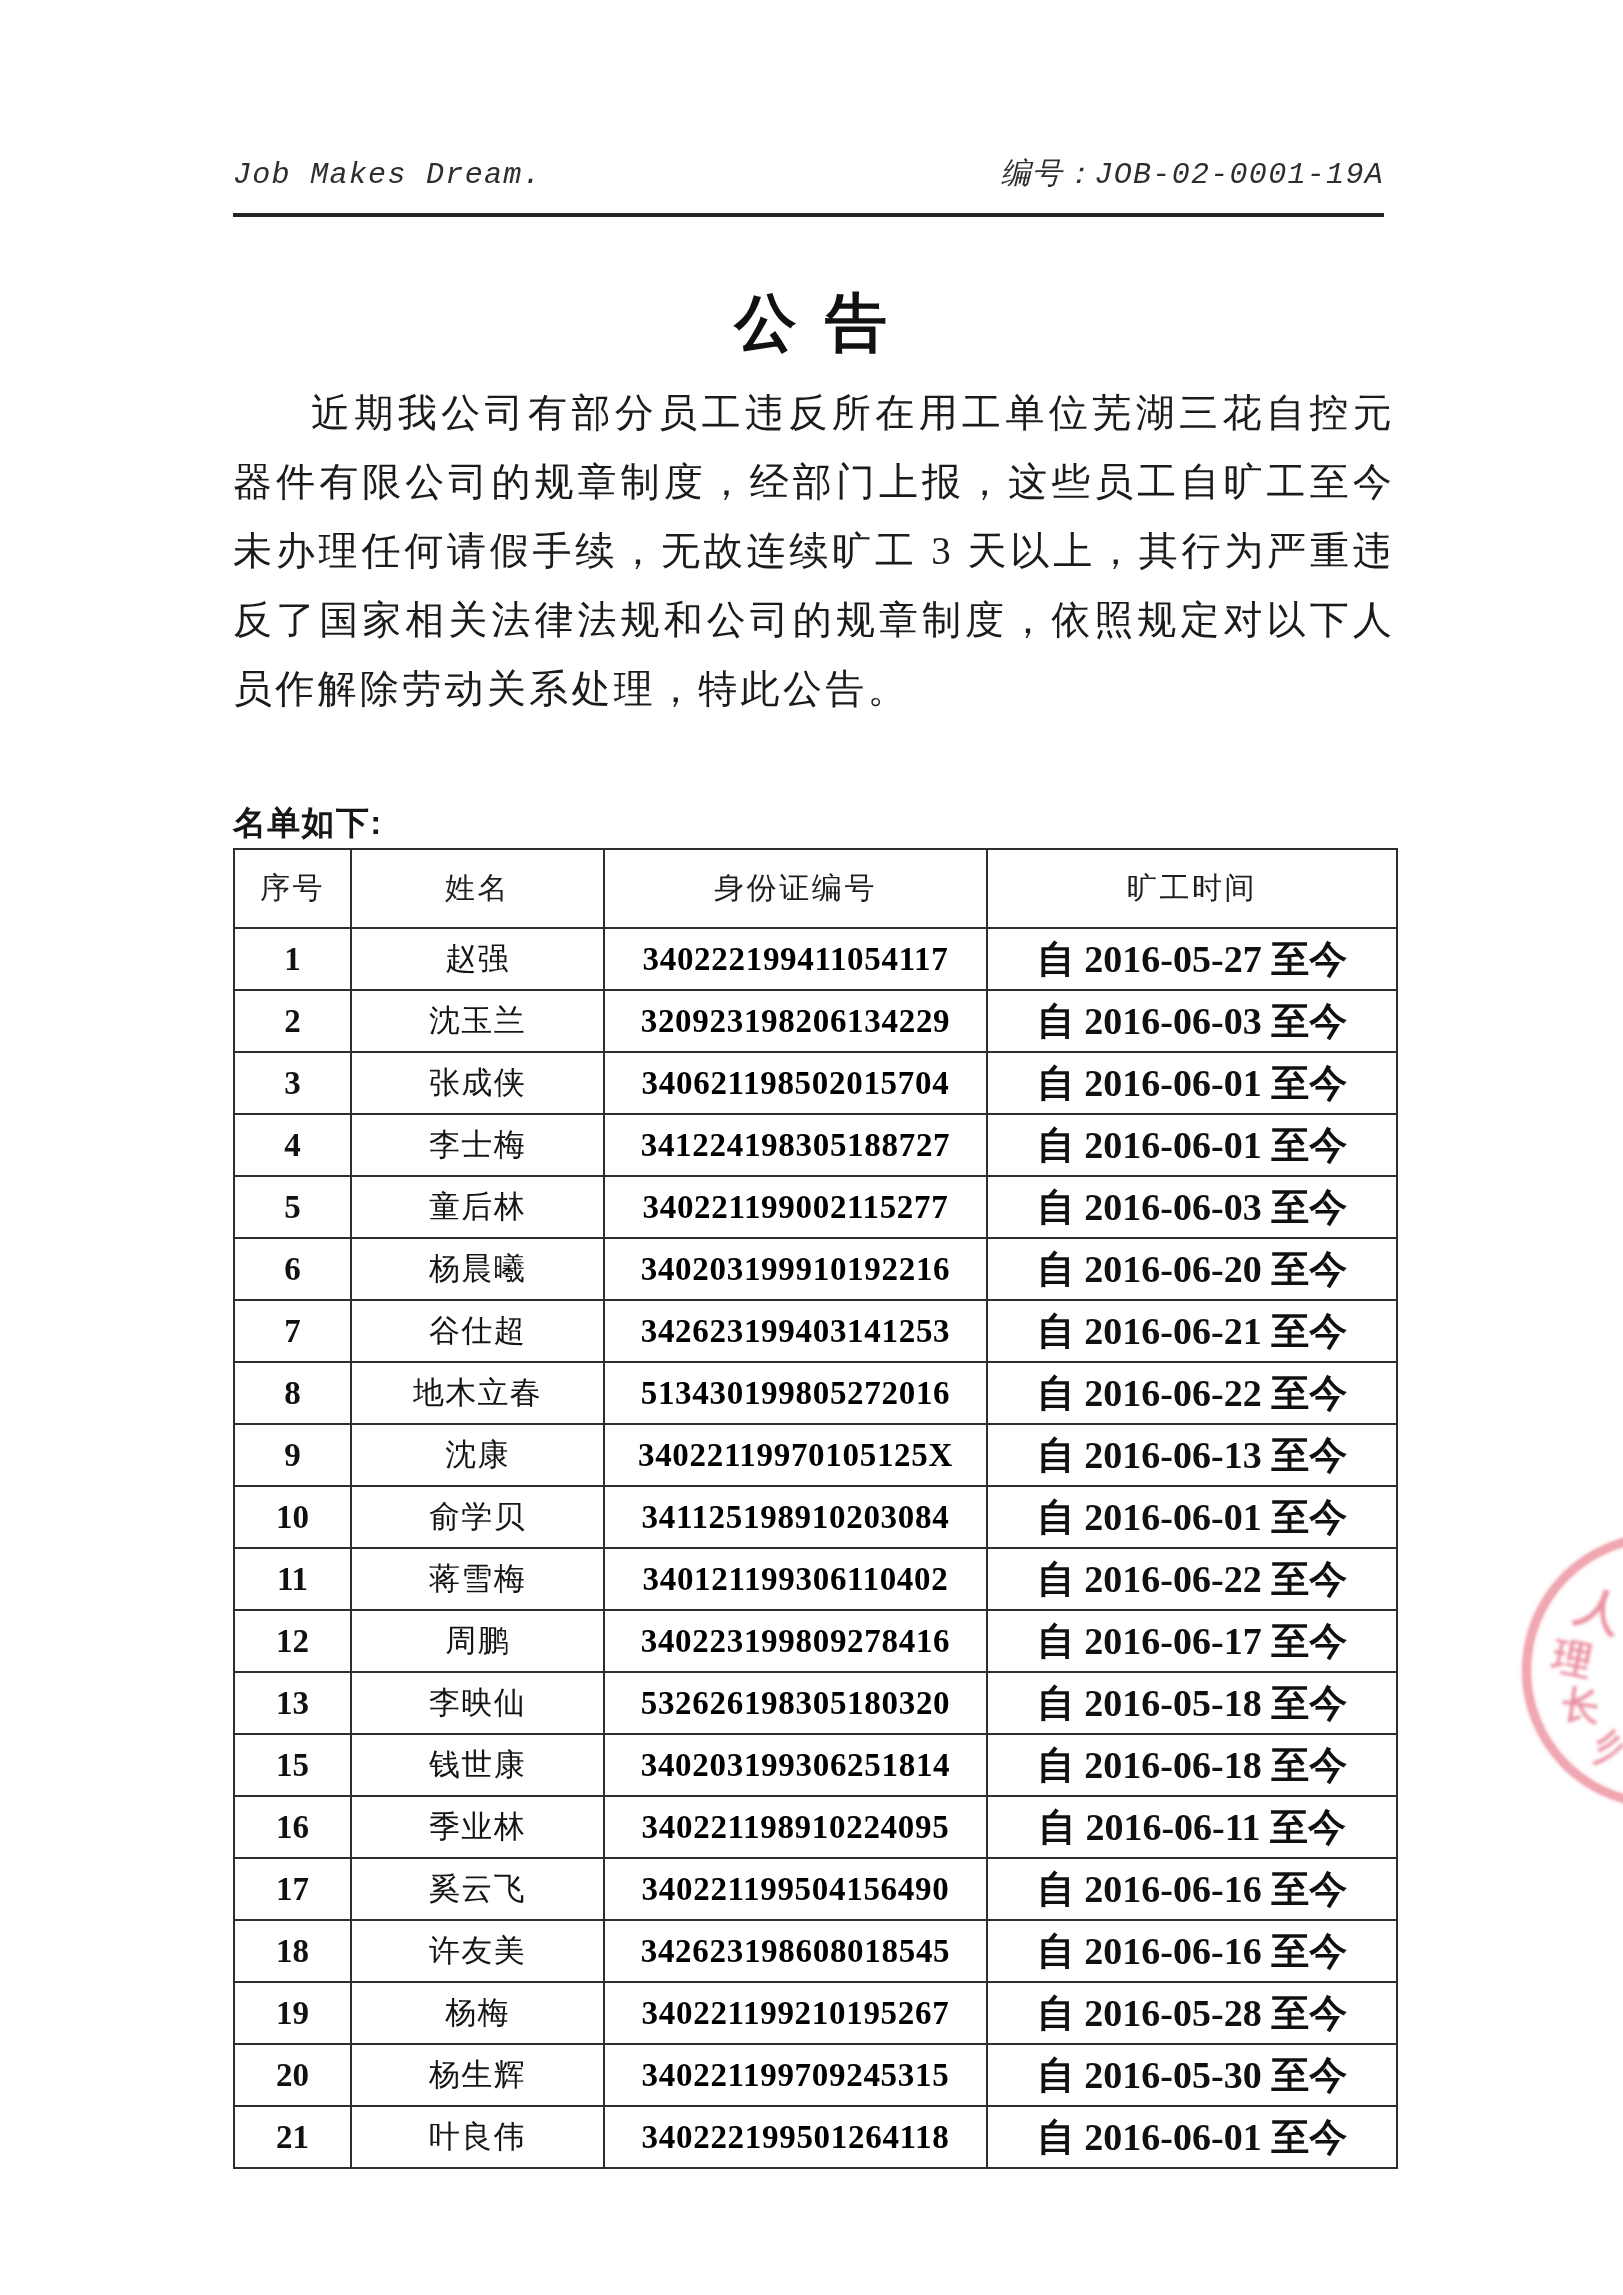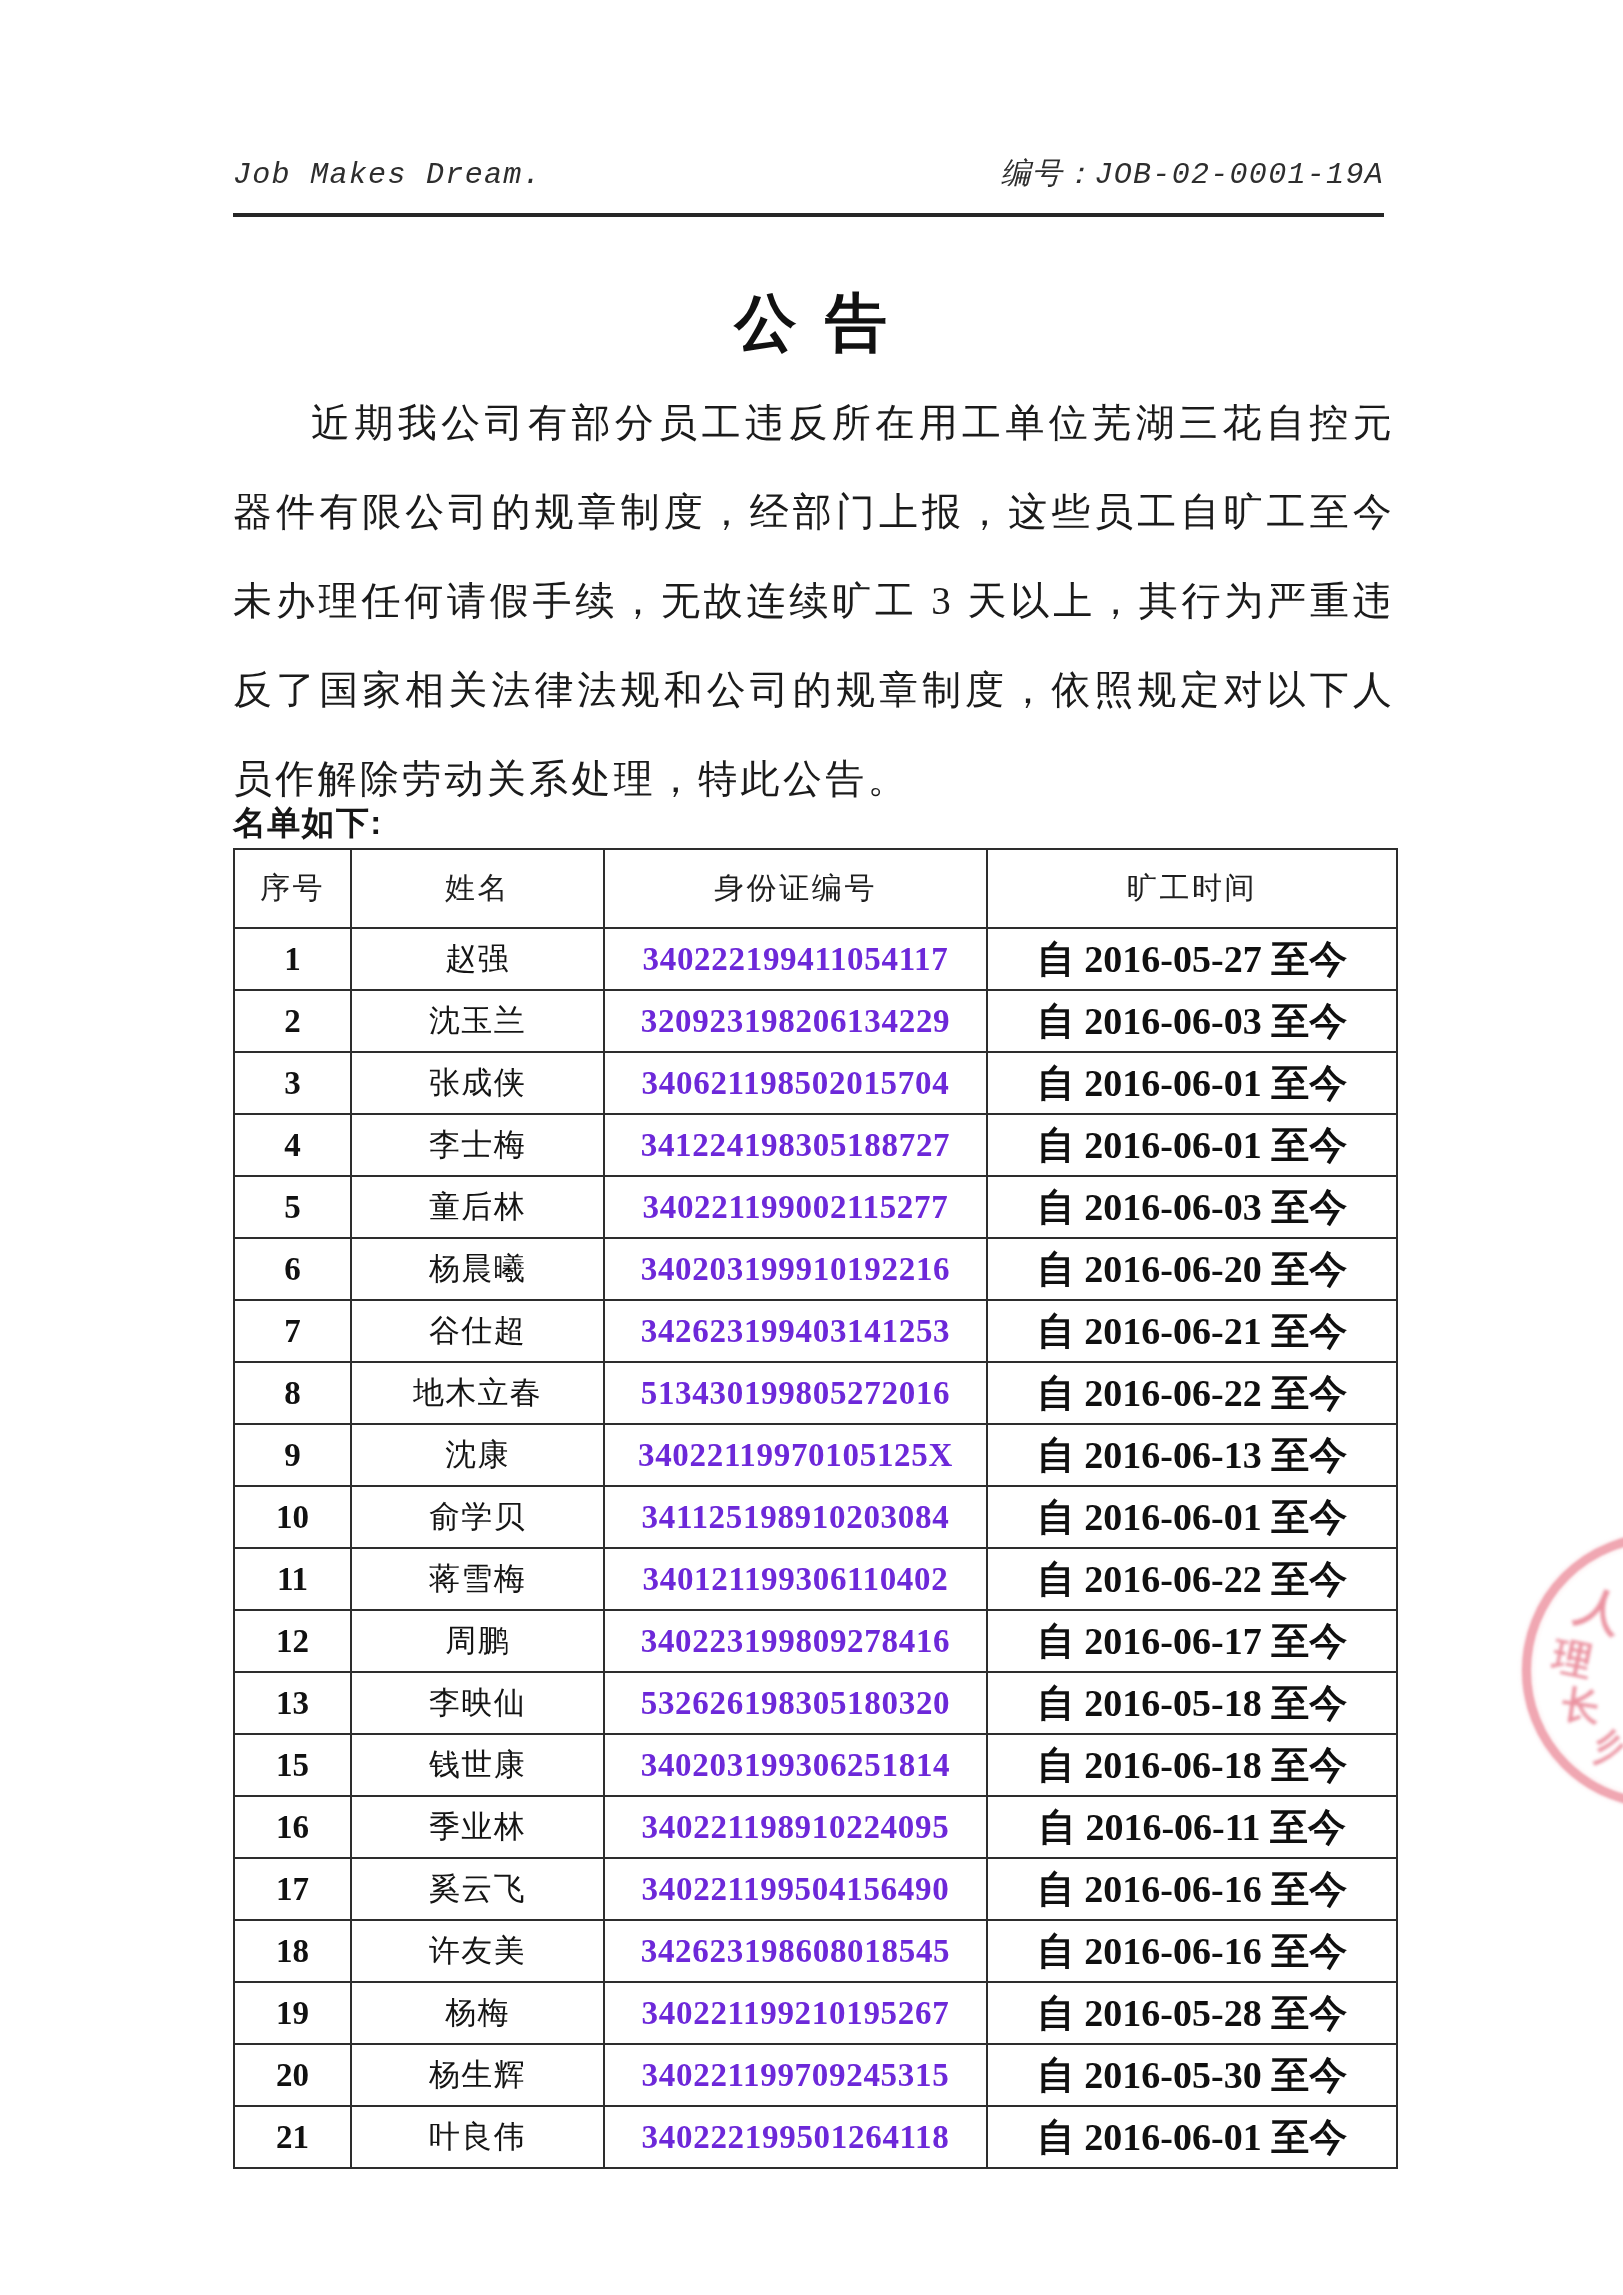--- a/index.html
+++ b/index.html
@@ -25,21 +25,21 @@
   }
   
   .doc-title{
     position:absolute;left:233px;top:281px;width:1162px;
     text-align:center;
     font-size:62px;font-weight:bold;letter-spacing:6.5px;color:#111;
   }
   
   .doc-body{
     position:absolute;left:233px;top:378px;width:1162px;
-    font-size:39px;line-height:89px;
+    font-size:39px;line-height:69px;
     letter-spacing:3.3px;
     text-align:justify;text-justify:inter-ideograph;
     text-indent:2em;
     color:#1b1b1b;
   }
   
   .list-label{
     position:absolute;left:233px;top:801px;
     font-family:"Liberation Sans","DejaVu Sans",sans-serif;
     font-size:33px;font-weight:bold;color:#161616;letter-spacing:1.3px;
@@ -60,21 +60,21 @@
     text-align:center;vertical-align:middle;
     padding:0 3.9px;overflow:hidden;white-space:nowrap;
   }
   table.notice-table th{
     height:77px;font-size:30px;font-weight:500;color:#1f1f1f;
     letter-spacing:2.6px;
   }
   table.notice-table td{height:60px;}
   td.cell-no{font-size:33px;font-weight:bold;color:#111;}
   td.cell-name{font-size:31px;color:#151515;letter-spacing:1.3px;border-radius:6px;}
-  td.cell-id{font-size:33px;font-weight:bold;color:#6d28d9;letter-spacing:0.7px;}
+  td.cell-id{font-size:33px;font-weight:bold;color:#000000;letter-spacing:0.7px;}
   td.cell-period{font-size:38px;font-weight:bold;color:#101010;}
   
   .stamp{
     position:absolute;left:1522px;top:1533px;width:257px;height:257px;
     border-radius:50%;
     border:9.2px solid rgba(226,86,108,0.52);
     box-shadow:0 0 3.9px rgba(226,86,108,0.25), inset 0 0 5.2px rgba(226,86,108,0.18);
     filter:blur(0.8px);
   }
   .stamp .glyph{

